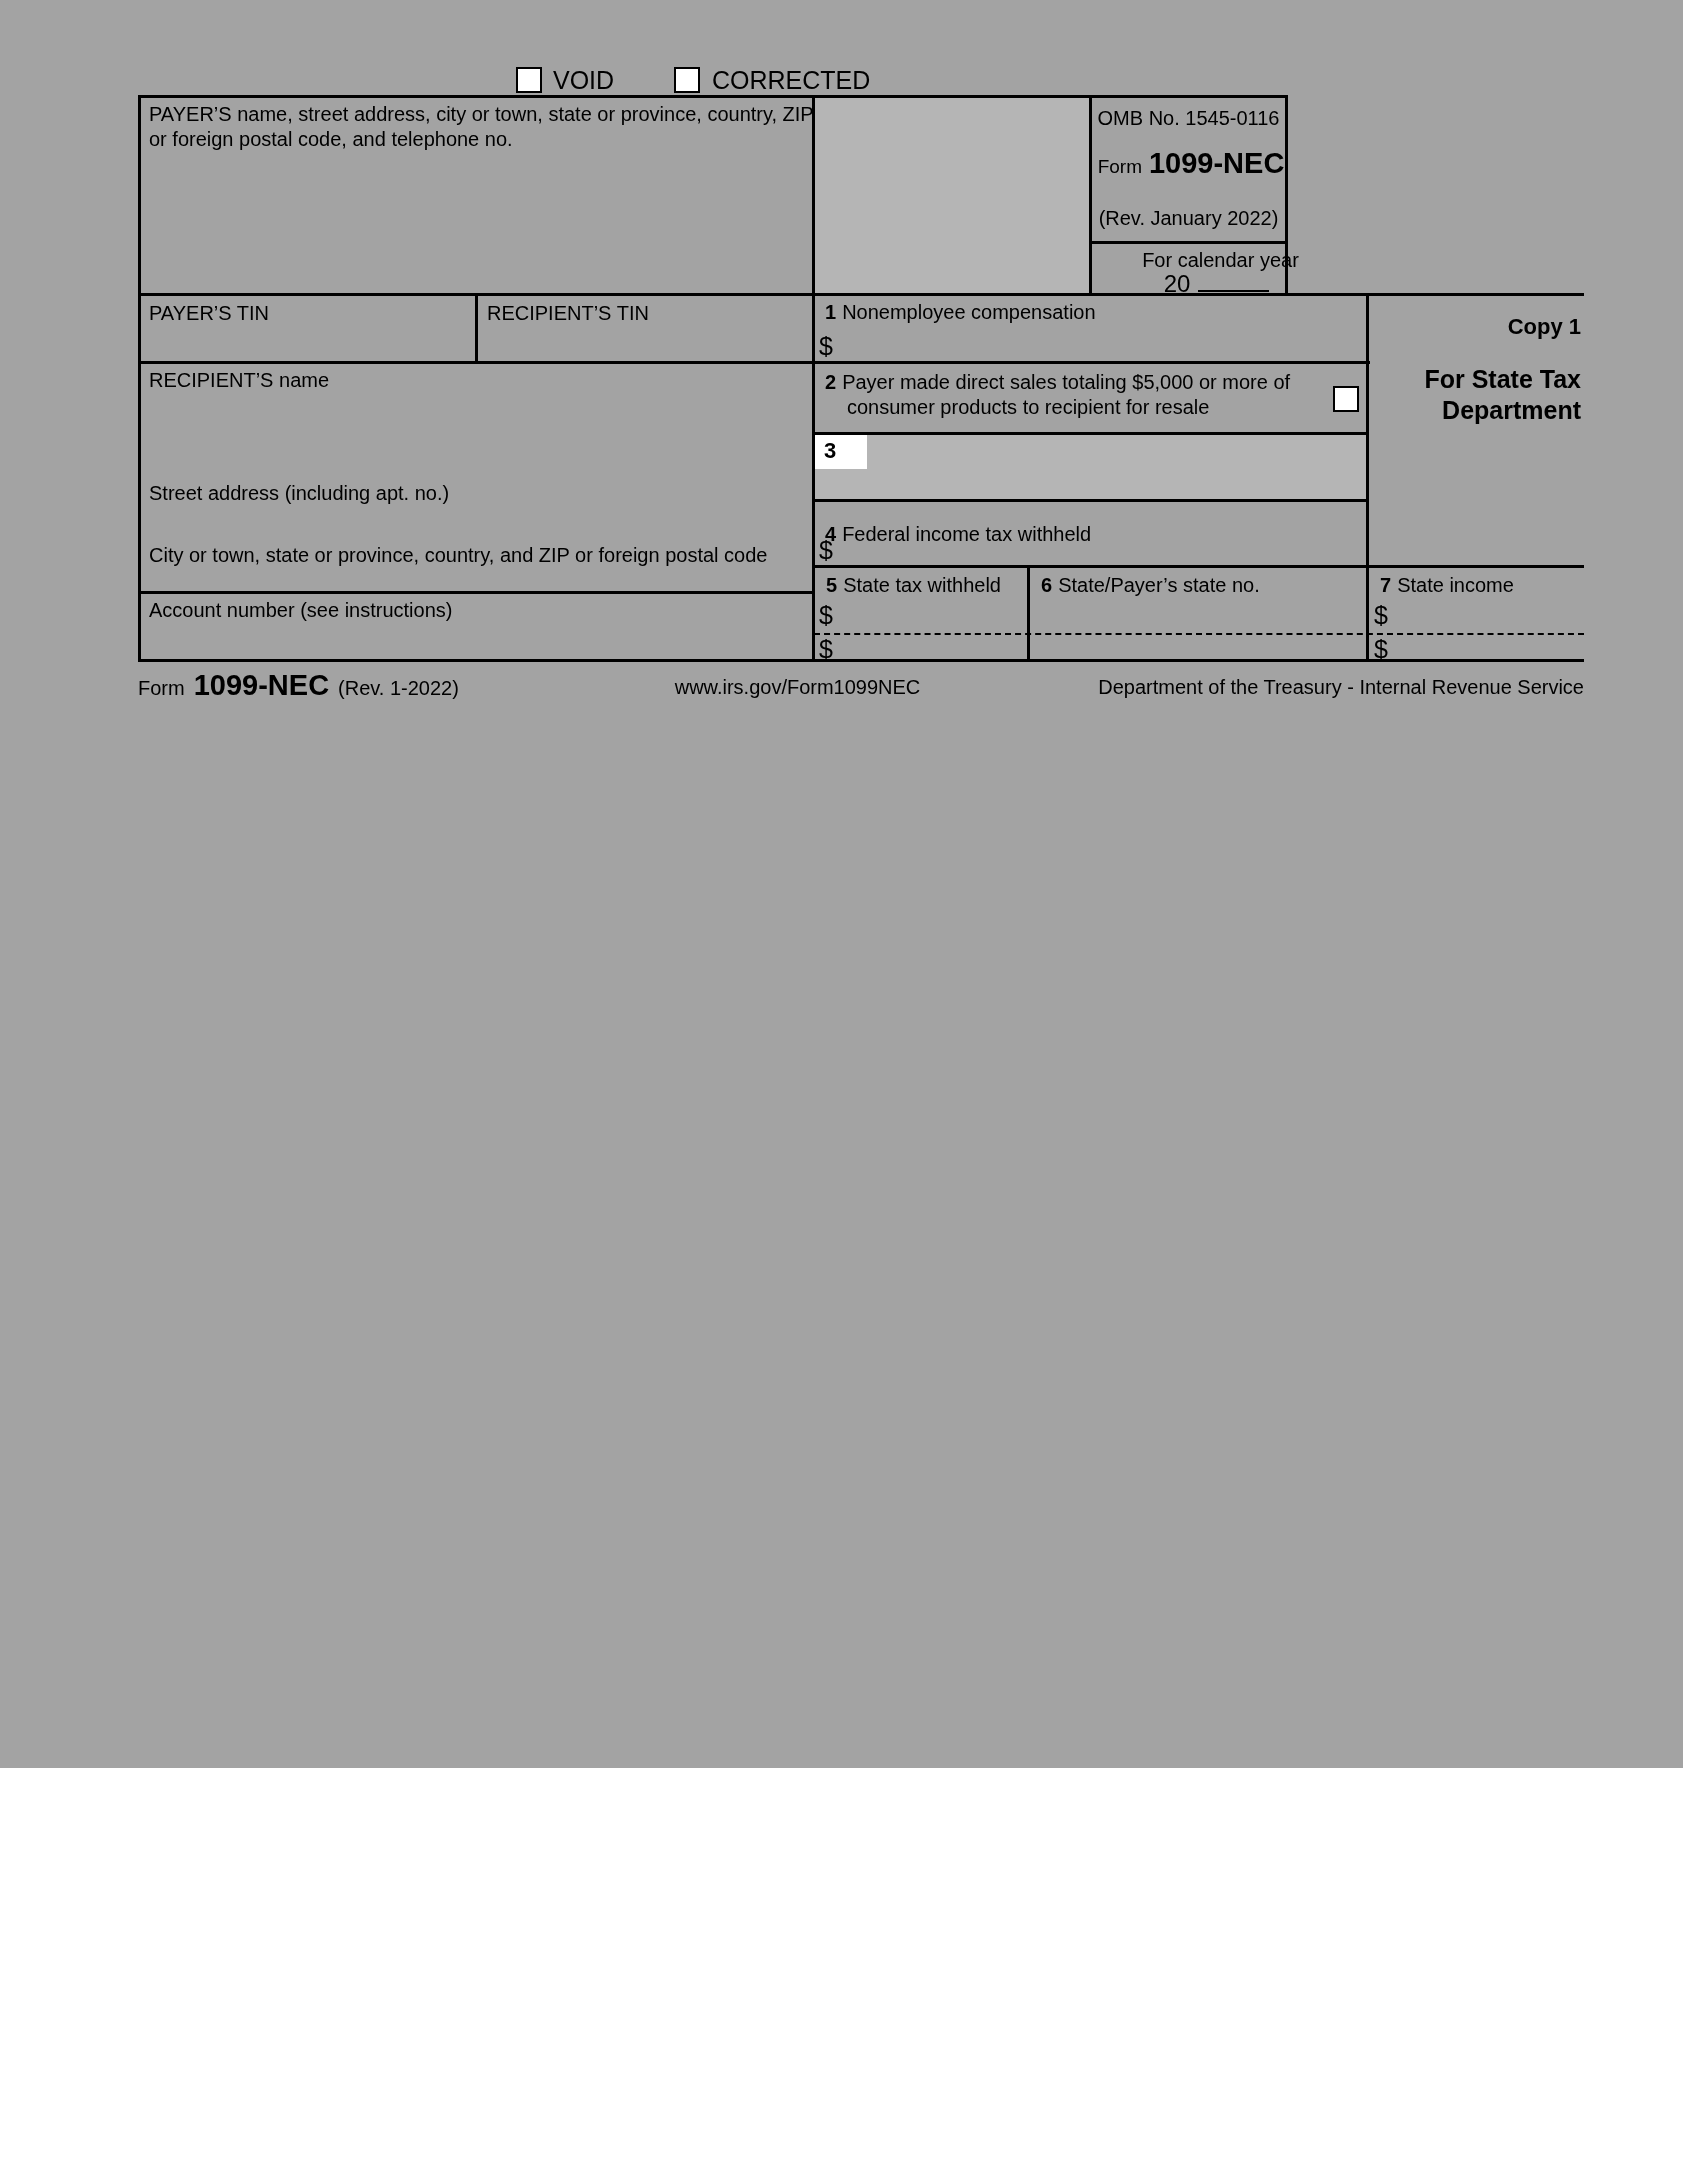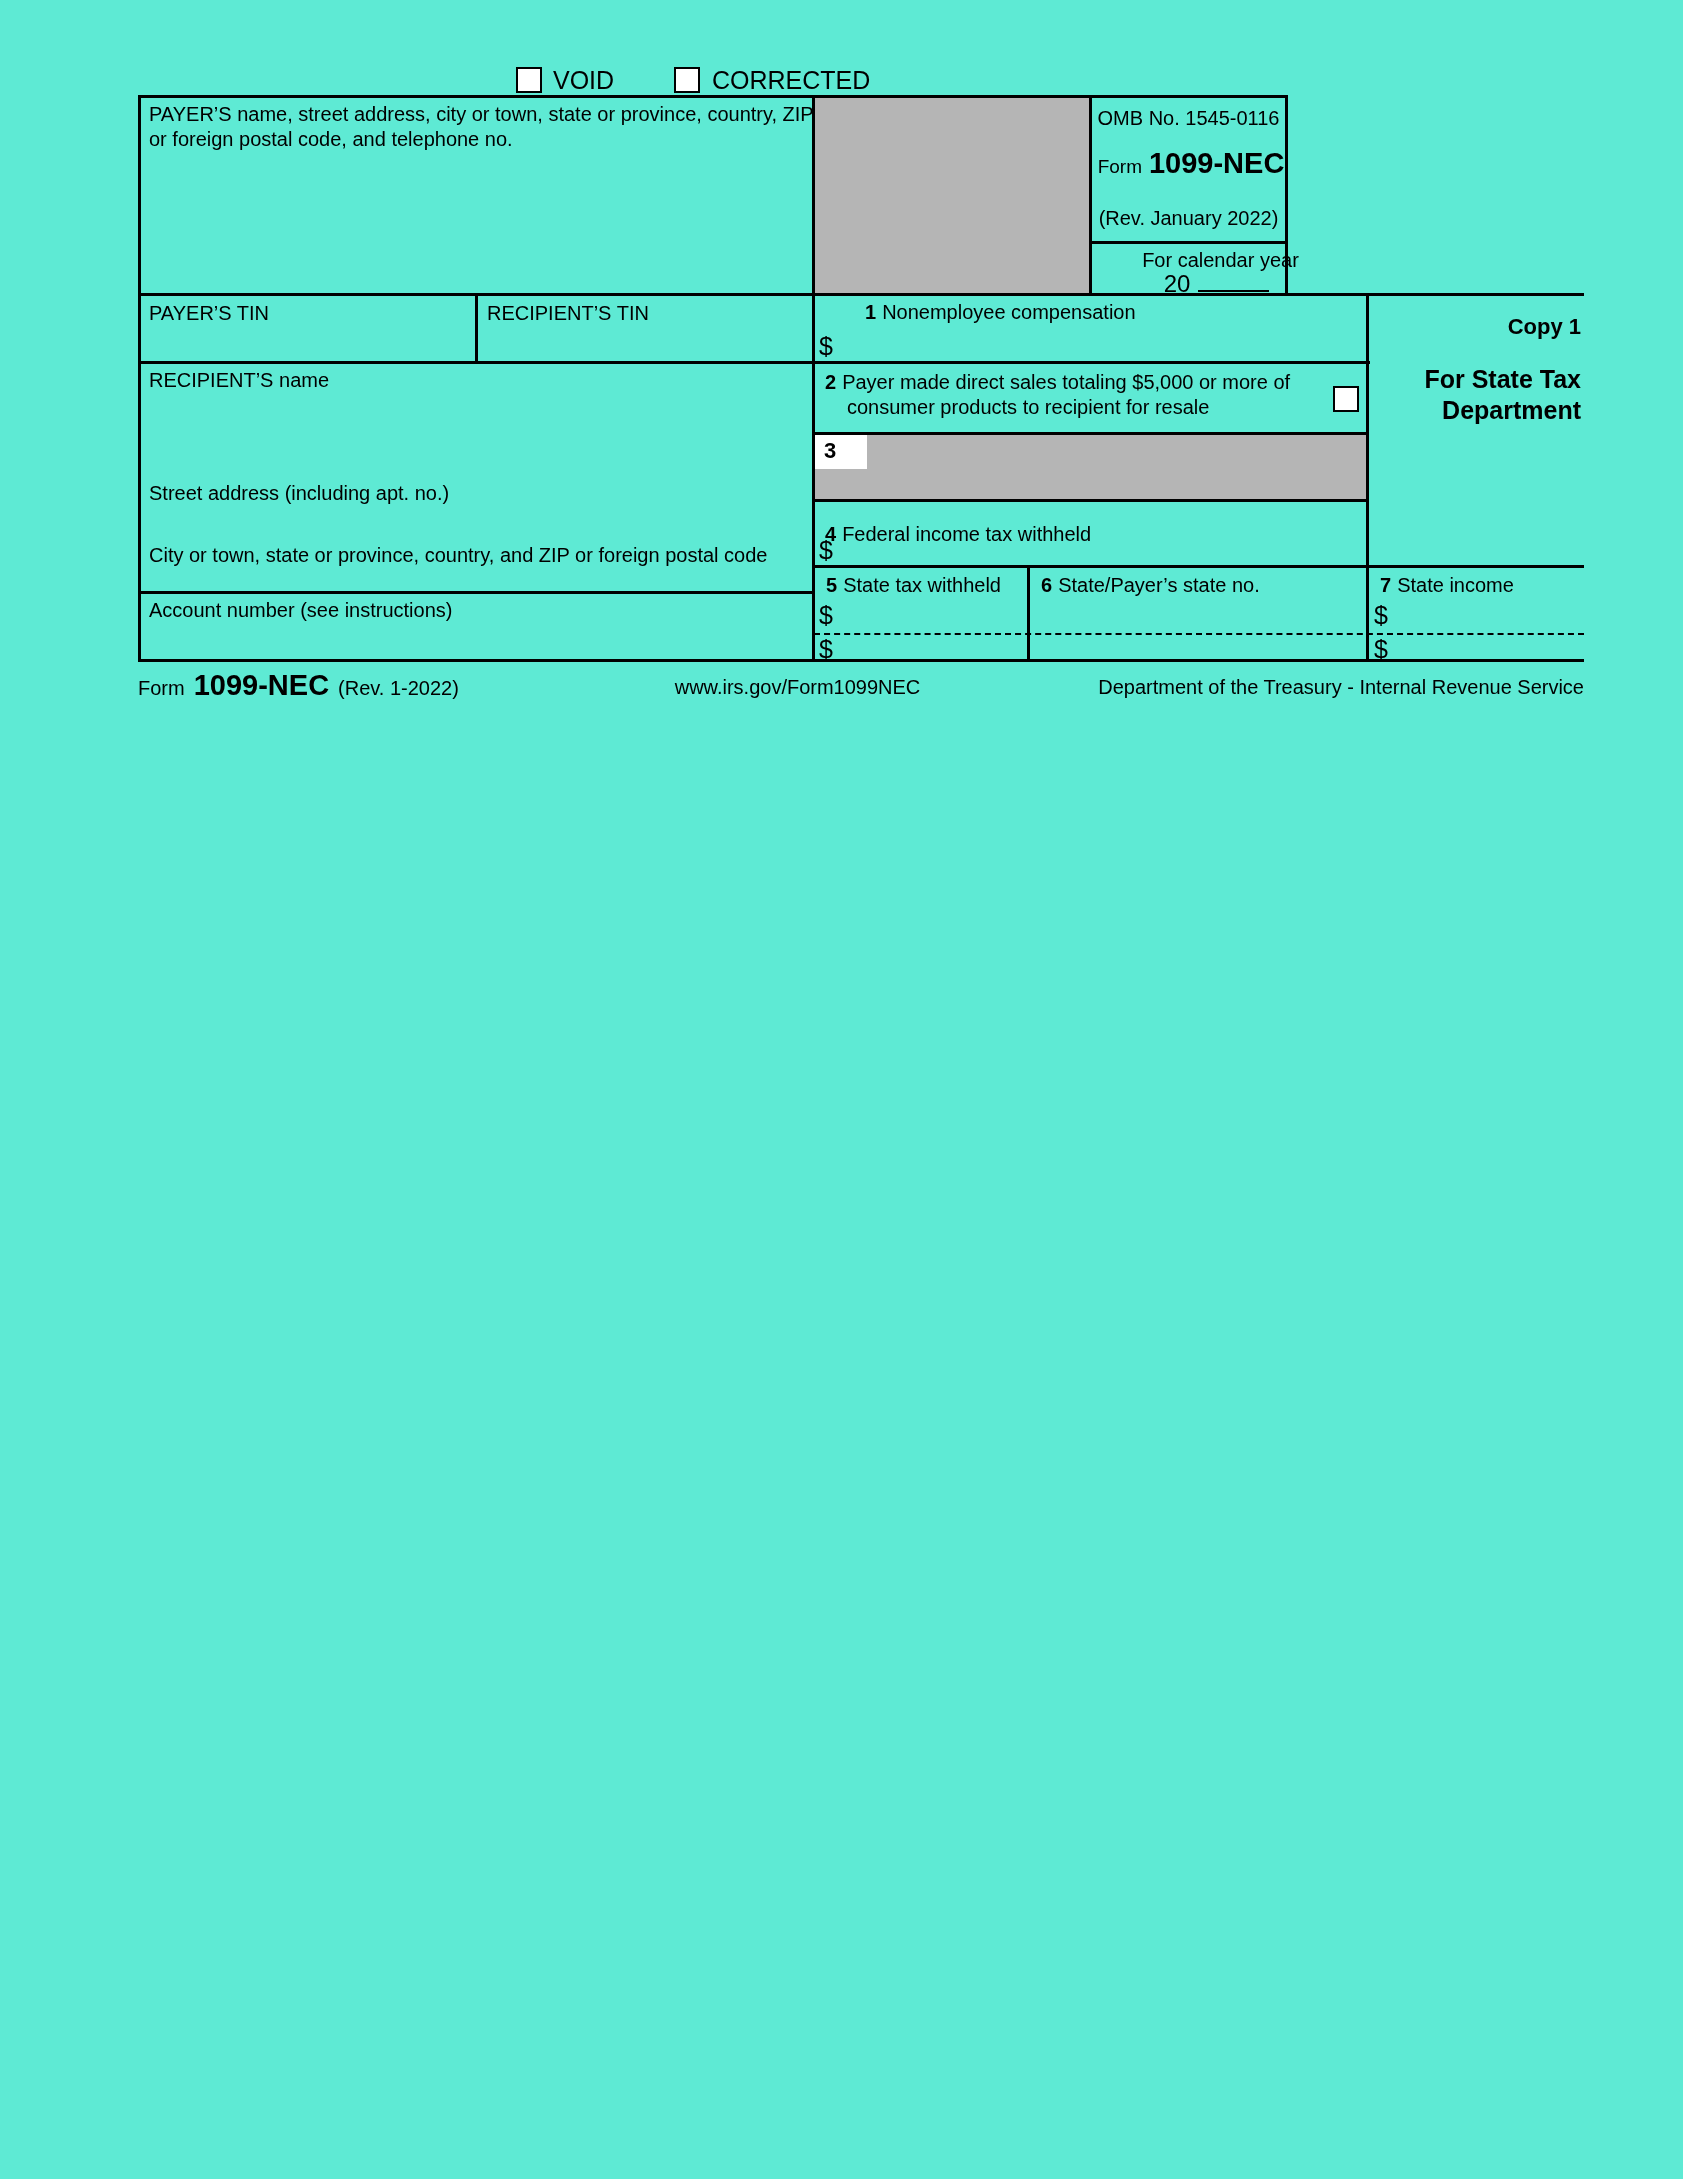--- a/index.html
+++ b/index.html
@@ -1,16 +1,16 @@
 <!DOCTYPE html>
 <html><head>
 <meta charset="utf-8">
 <style>
   html,body{margin:0;padding:0;background:#ffffff;}
-  .page{position:relative;width:1683px;height:2179px;background:#5eead4;overflow:hidden;
+  .page{position:relative;width:1683px;height:1768px;background:#a3a3a3;overflow:hidden;
         font-family:"Liberation Sans", sans-serif;color:#000;}
   .t{position:absolute;white-space:nowrap;color:#000;line-height:1.22;}
   .s19{font-size:19px;}
   .s20{font-size:20px;}
   .s22{font-size:22px;}
   .s24{font-size:24px;}
   .s25{font-size:25px;}
   .s29{font-size:29px;}
   .s30{font-size:22px;}
   .s31{font-size:31px;}
@@ -75,21 +75,21 @@
 
   <div class="t s30 b rgt" style="left:1287px;top:314px;width:294px;">Copy 1</div>
   <div class="t s25 b rgt" style="left:1287px;top:364px;width:294px;line-height:1.22;">
     <div>For State Tax</div>
     <div>Department</div>
   </div>
 
   <div class="t s20" style="left:149px;top:301px;">PAYER’S TIN</div>
   <div class="t s20" style="left:487px;top:301px;">RECIPIENT’S TIN</div>
 
-  <div class="t s20 numlbl" style="left:825px;top:300px;margin-left:40px;"><span class="n">1</span><span>Nonemployee compensation</span></div>
+  <div class="t s20 numlbl" style="left:825px;top:300px;"><span class="n">1</span><span>Nonemployee compensation</span></div>
   <div class="t s25" style="left:819px;top:331px;">$</div>
 
   <div class="t s20" style="left:149px;top:368px;">RECIPIENT’S name</div>
   <div class="t s20" style="left:149px;top:481px;">Street address (including apt. no.)</div>
   <div class="t s20" style="left:149px;top:543px;">City or town, state or province, country, and ZIP or foreign postal code</div>
 
   <div class="t s20 numlbl" style="left:825px;top:370px;"><span class="n">2</span><span>Payer made direct sales totaling $5,000 or more of</span></div>
   <div class="t s20" style="left:847px;top:395px;">consumer products to recipient for resale</div>
   <div class="cbx" style="left:1333px;top:386px;border-width:2px;"></div>
 

